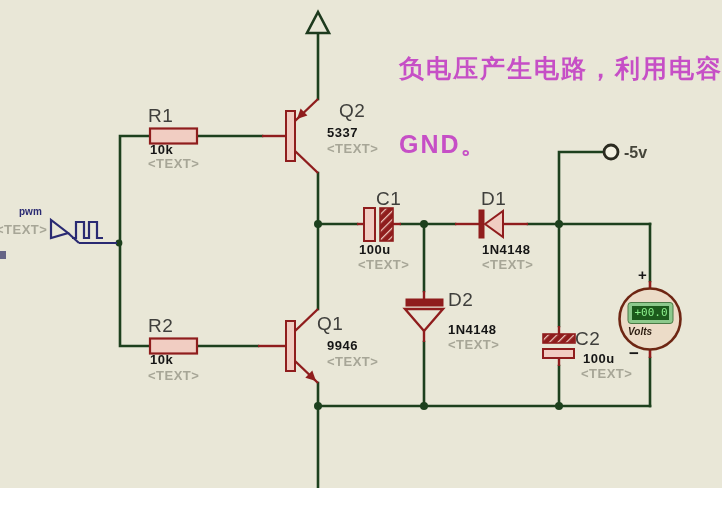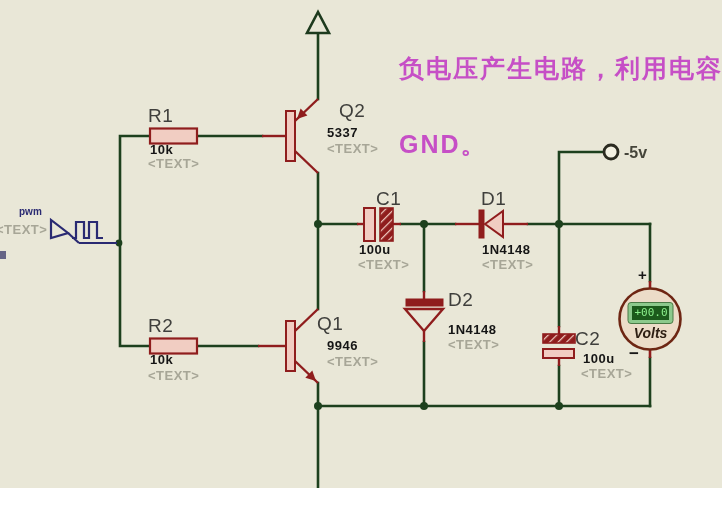--- a/index.html
+++ b/index.html
@@ -7,21 +7,21 @@
   #canvas{position:relative;width:722px;height:488px;background:#e9e7d7;overflow:hidden;}
   #canvas svg{position:absolute;left:0;top:0;}
   .lbl{position:absolute;white-space:nowrap;line-height:1.1;}
   .ref{font-size:19px;color:#3f3f3c;letter-spacing:.5px;}
   .val{font-size:13px;font-weight:bold;color:#151515;letter-spacing:.5px;}
   .ph{font-size:13px;font-weight:bold;color:#a7a697;letter-spacing:.5px;}
   .anno{font-size:25px;font-weight:bold;color:#c64fc6;letter-spacing:2px;}
   .navy{font-size:10px;font-weight:bold;color:#2a2a72;}
   .term{font-size:16px;color:#45453a;font-weight:bold;}
   .meter-sign{font-weight:bold;color:#181818;}
-  .volts{width:45px;text-align:center;font-size:14px;font-style:italic;font-weight:bold;color:#2d1d12;}
+  .volts{width:45px;text-align:left;font-size:10px;font-style:italic;font-weight:bold;color:#2d1d12;}
   .lcd{width:38px;height:15px;text-align:center;font-size:11px;line-height:15px;
        font-family:"DejaVu Sans Mono", monospace;color:#8cf08c;}
 </style>
 </head>
 <body>
 
 <div id="canvas">
 
 <svg width="722" height="520" viewBox="0 0 722 520">
   <defs>

